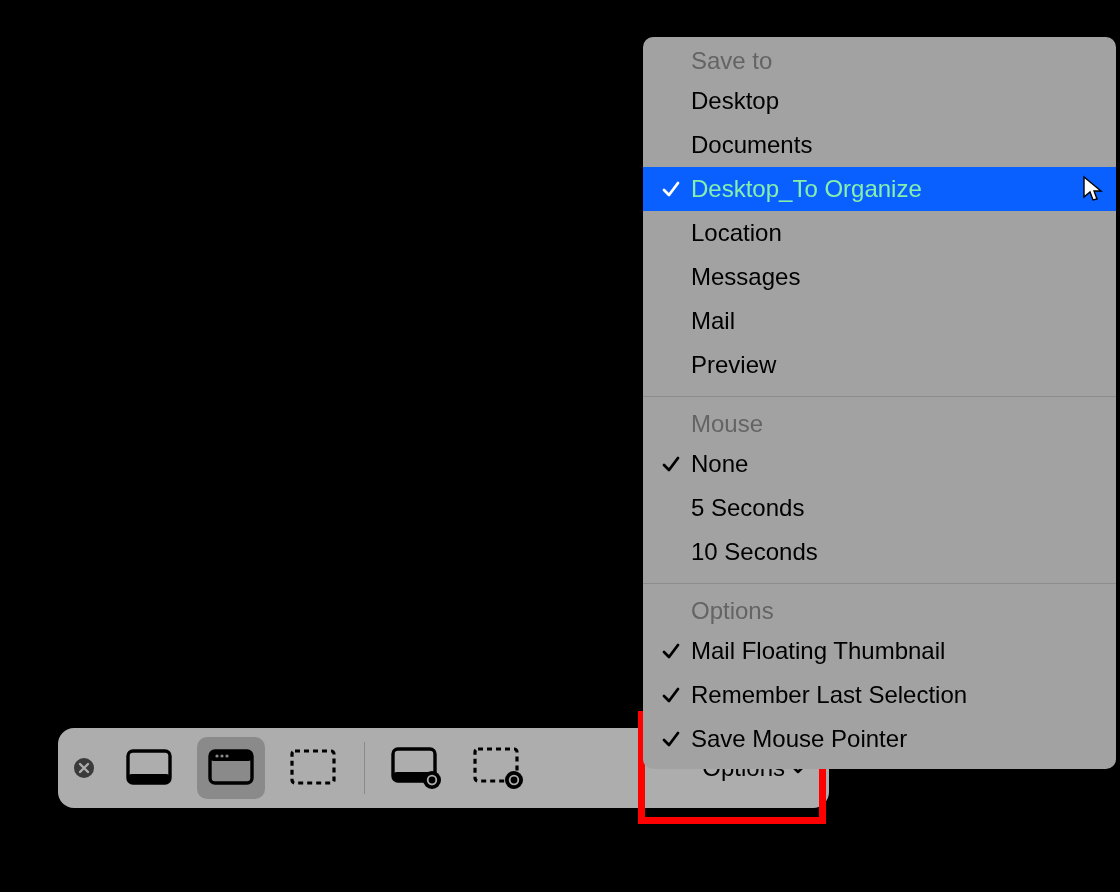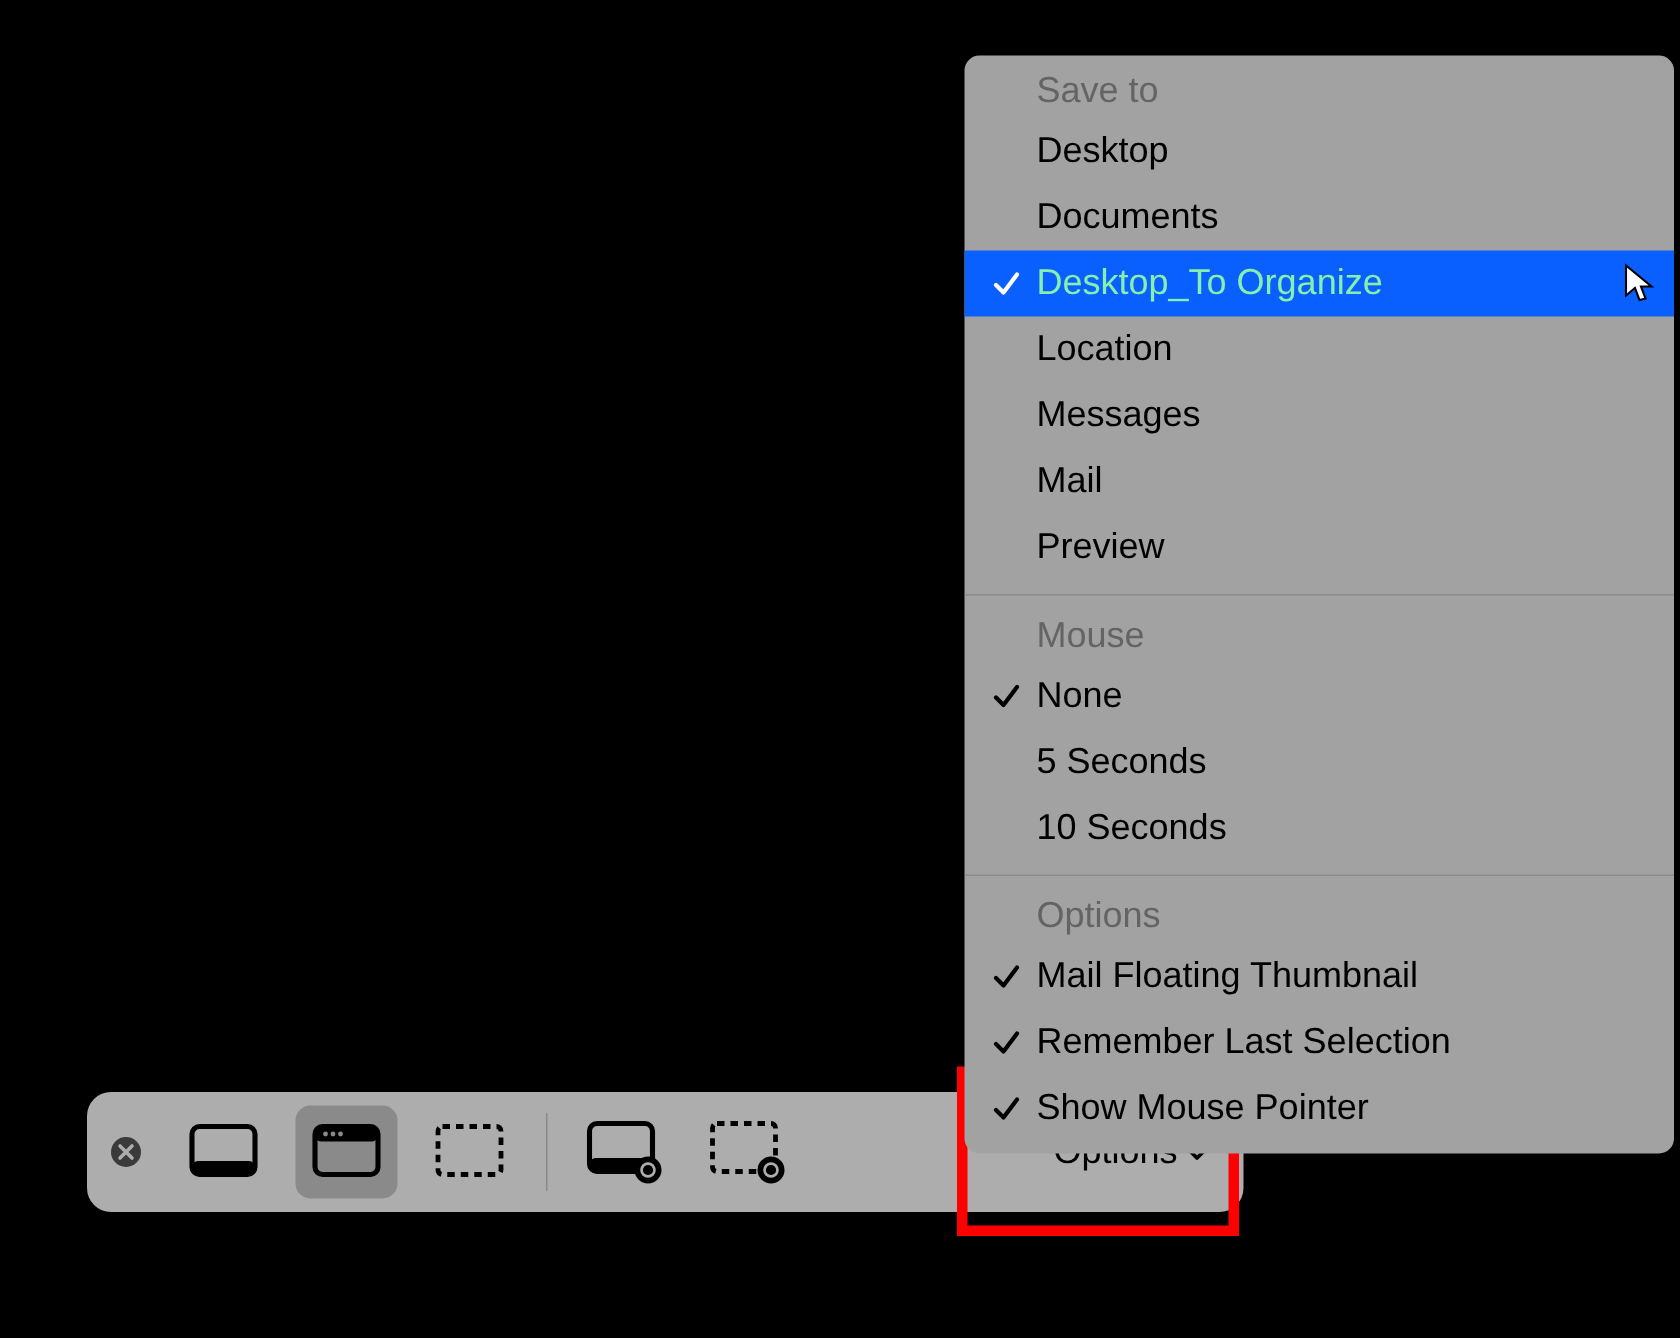--- a/index.html
+++ b/index.html
@@ -287,16 +287,16 @@
         </svg>
     </span>
     <span>Remember Last Selection</span>
   </div>
   <div class="menu-item">
     <span class="check">
       <svg width="20" height="20" viewBox="0 0 20 20">
           <path d="M3 11 L8 16 L17 4" fill="none" stroke="#000" stroke-width="2.8" stroke-linecap="round" stroke-linejoin="round"></path>
         </svg>
     </span>
-    <span>Show Mouse Pointer</span>
+    <span>Save Mouse Pointer</span>
   </div>
 
 </div>
 
 </body></html>

